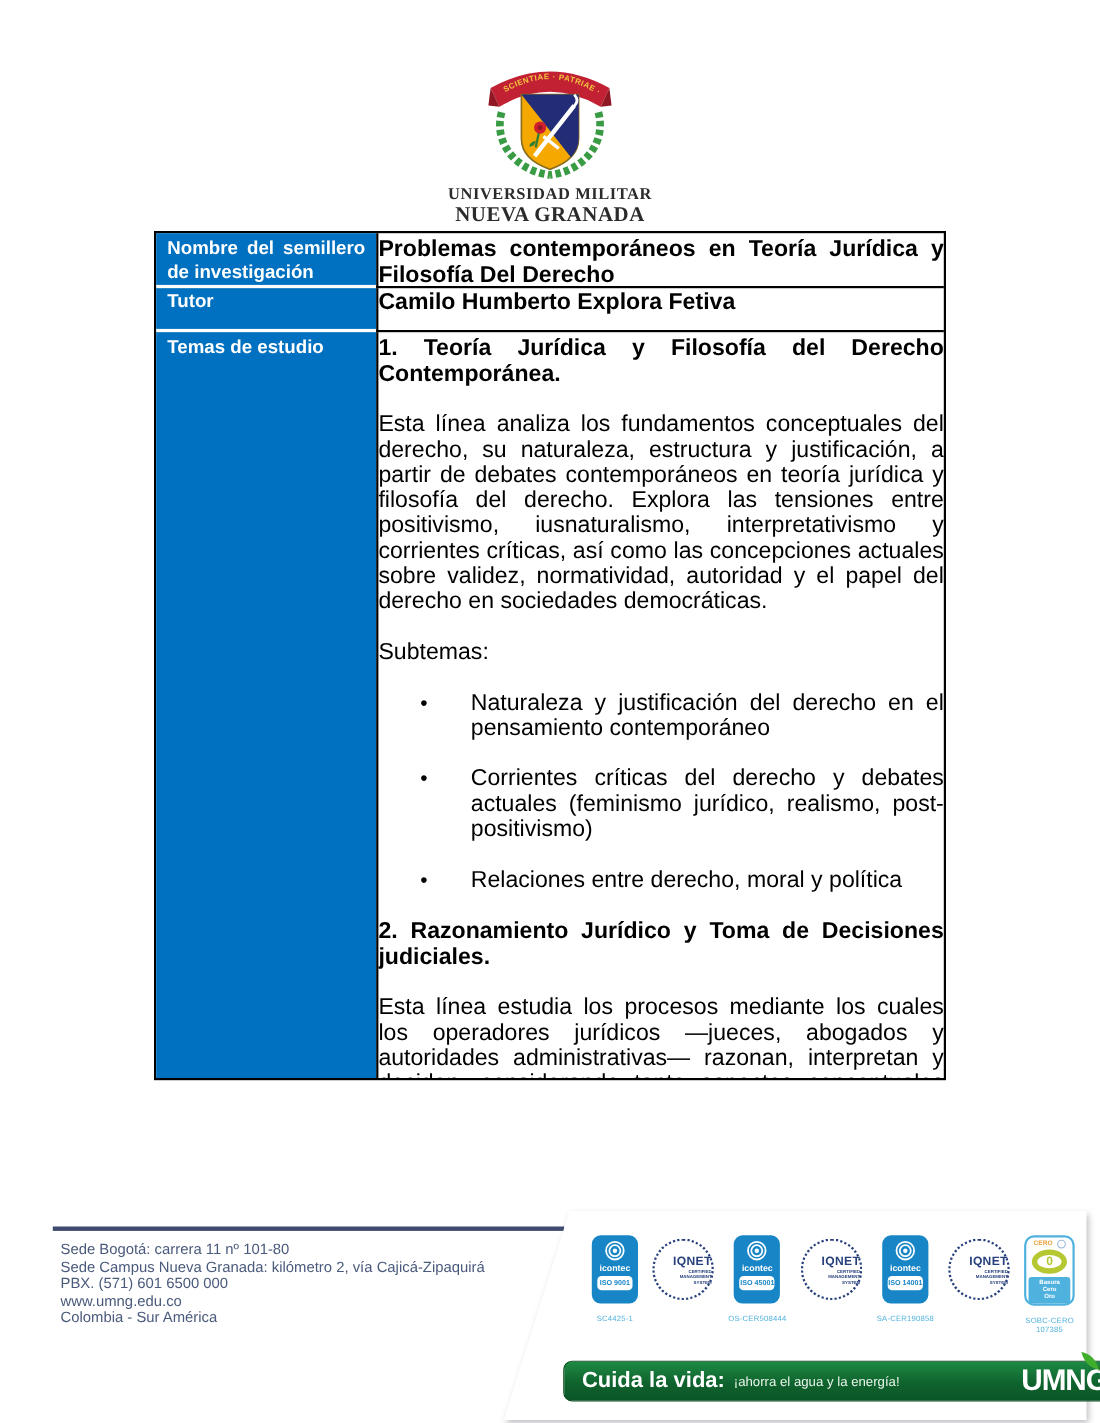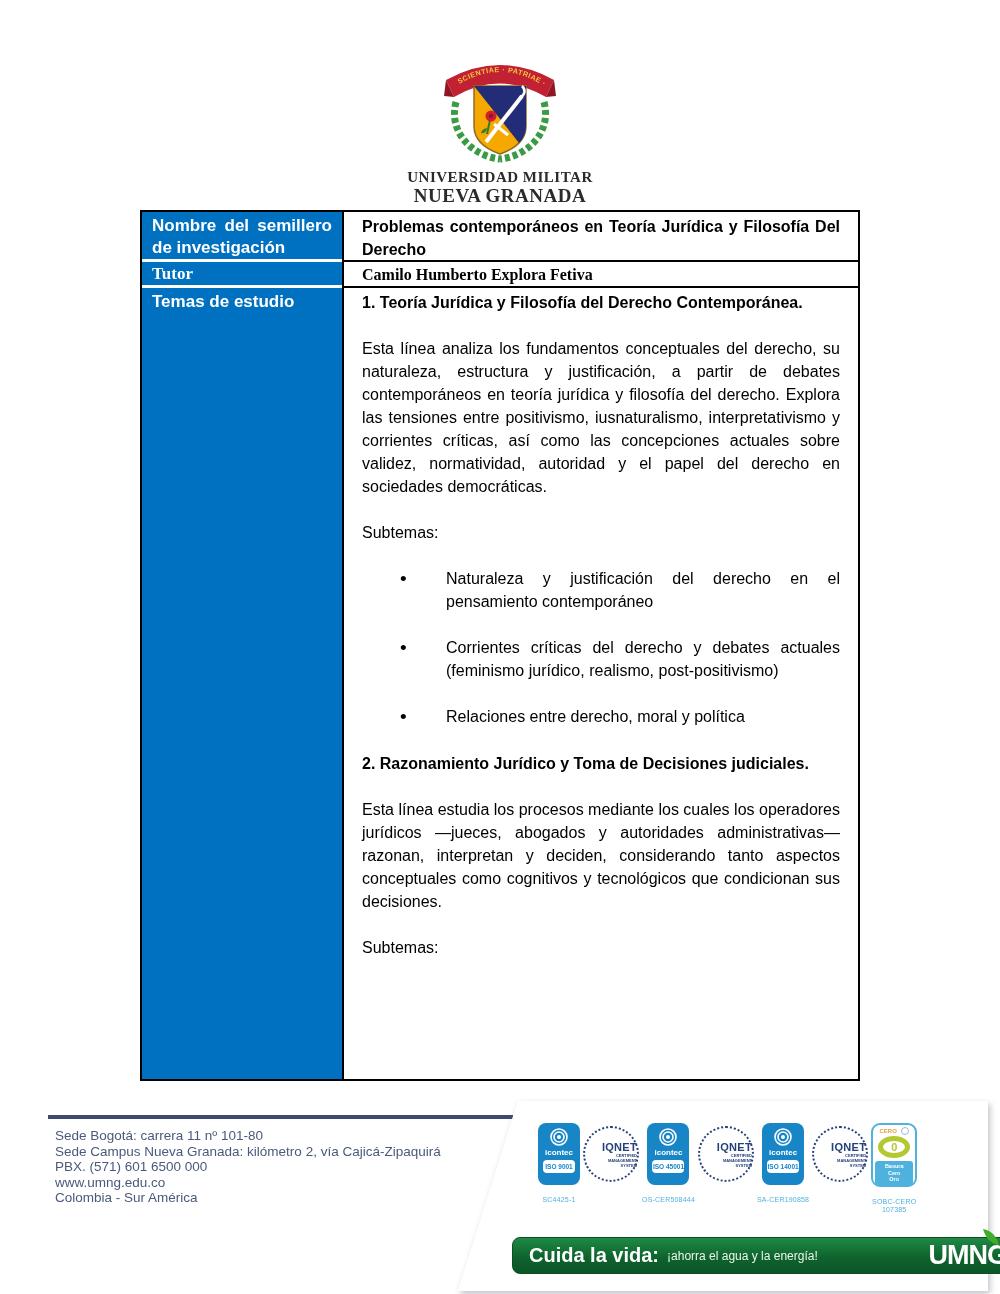--- a/index.html
+++ b/index.html
@@ -13,44 +13,44 @@
   .uni-name .l1{font-size:15px;letter-spacing:.5px;}
   .uni-name .l2{font-size:19px;letter-spacing:.5px;}
 
   
   .doc-table{position:absolute;left:140px;top:210px;width:720px;border:2px solid #000;box-sizing:border-box;background:#fff;}
   .trow{display:grid;grid-template-columns:200px 1fr;}
   .cell{box-sizing:border-box;}
   .lbl{background:#0070C0;color:#fff;font-weight:700;font-size:17px;line-height:22px;
        padding:3px 10px;text-align:justify;}
   .lbl.sep{border-bottom:3px solid #fff;}
-  .val{border-left:2px solid #000;padding:3px 18px;font-size:16px;line-height:23px;}
+  .val{border-left:2px solid #000;padding:3px 0;font-size:21px;line-height:23px;}
   .val.sep{border-bottom:2px solid #000;}
   .bold{font-weight:700;}
   .just{text-align:justify;}
   .r1 .lbl,.r1 .val{height:50px;overflow:hidden;}
-  .r2 .lbl,.r2 .val{height:26px;overflow:hidden;padding-top:1px;padding-bottom:1px;font-family:Liberation Serif, serif;}
-  .r3 .lbl,.r3 .val{height:791px;overflow:hidden;}
+  .r2 .lbl,.r2 .val{height:40px;overflow:hidden;padding-top:1px;padding-bottom:1px;}
+  .r3 .lbl,.r3 .val{height:678px;overflow:hidden;}
   .content p{margin:0 0 23px 0;}
   .content ul{list-style:none;margin:0;padding:0 0 0 38px;}
   .content li{display:flex;margin:0 0 23px 0;gap:18px;}
   .content li .bmark{flex:0 0 28px;}
   .content li .bmark::before{content:"\2022";font-size:19px;}
   .content li .btxt{flex:1;text-align:justify;}
 
   
   .address{position:absolute;left:55px;top:1128px;font-size:13.5px;line-height:15.5px;color:#4A5A7C;}
   .navy-rule{position:absolute;left:48px;top:1115px;width:465px;height:3.5px;background:#3E4A6F;}
 
   .panel-wrap{position:absolute;left:438px;top:1101px;width:550px;height:190px;
               filter:drop-shadow(2px 3px 3px rgba(100,100,115,.40));}
   .panel{position:absolute;inset:0;background:#fff;
          clip-path:polygon(14.5% 0,100% 0,100% 100%,3.6% 100%);}
 
-  .logos{position:absolute;left:100px;top:22px;display:flex;align-items:flex-start;gap:3px;}
+  .logos{position:absolute;left:100px;top:22px;display:flex;align-items:flex-start;gap:13px;}
   .cert-col{display:flex;flex-direction:column;align-items:center;}
   .icontec{width:42px;height:62px;background:#1886C6;border-radius:8px;display:flex;flex-direction:column;
            align-items:center;padding:4px 3px 3px;box-sizing:border-box;}
   .icontec .iname{color:#fff;font-size:8px;font-weight:700;margin-top:1px;}
   .icontec .iso{background:#fff;color:#1886C6;font-size:6.5px;font-weight:700;border-radius:4px;
                 margin-top:3px;width:32px;text-align:center;padding:3px 0;}
   .cert-code{margin-top:11px;font-size:7px;color:#4FB2DE;letter-spacing:.2px;text-align:center;line-height:8px;}
   .iqnet{width:56px;height:56px;border:2px dotted #27407C;border-radius:50%;display:flex;flex-direction:column;
          align-items:flex-end;justify-content:center;margin-top:3px;box-sizing:border-box;background:#fff;}
   .iqnet .qname{color:#27407C;font-weight:700;font-size:11px;letter-spacing:.3px;}

